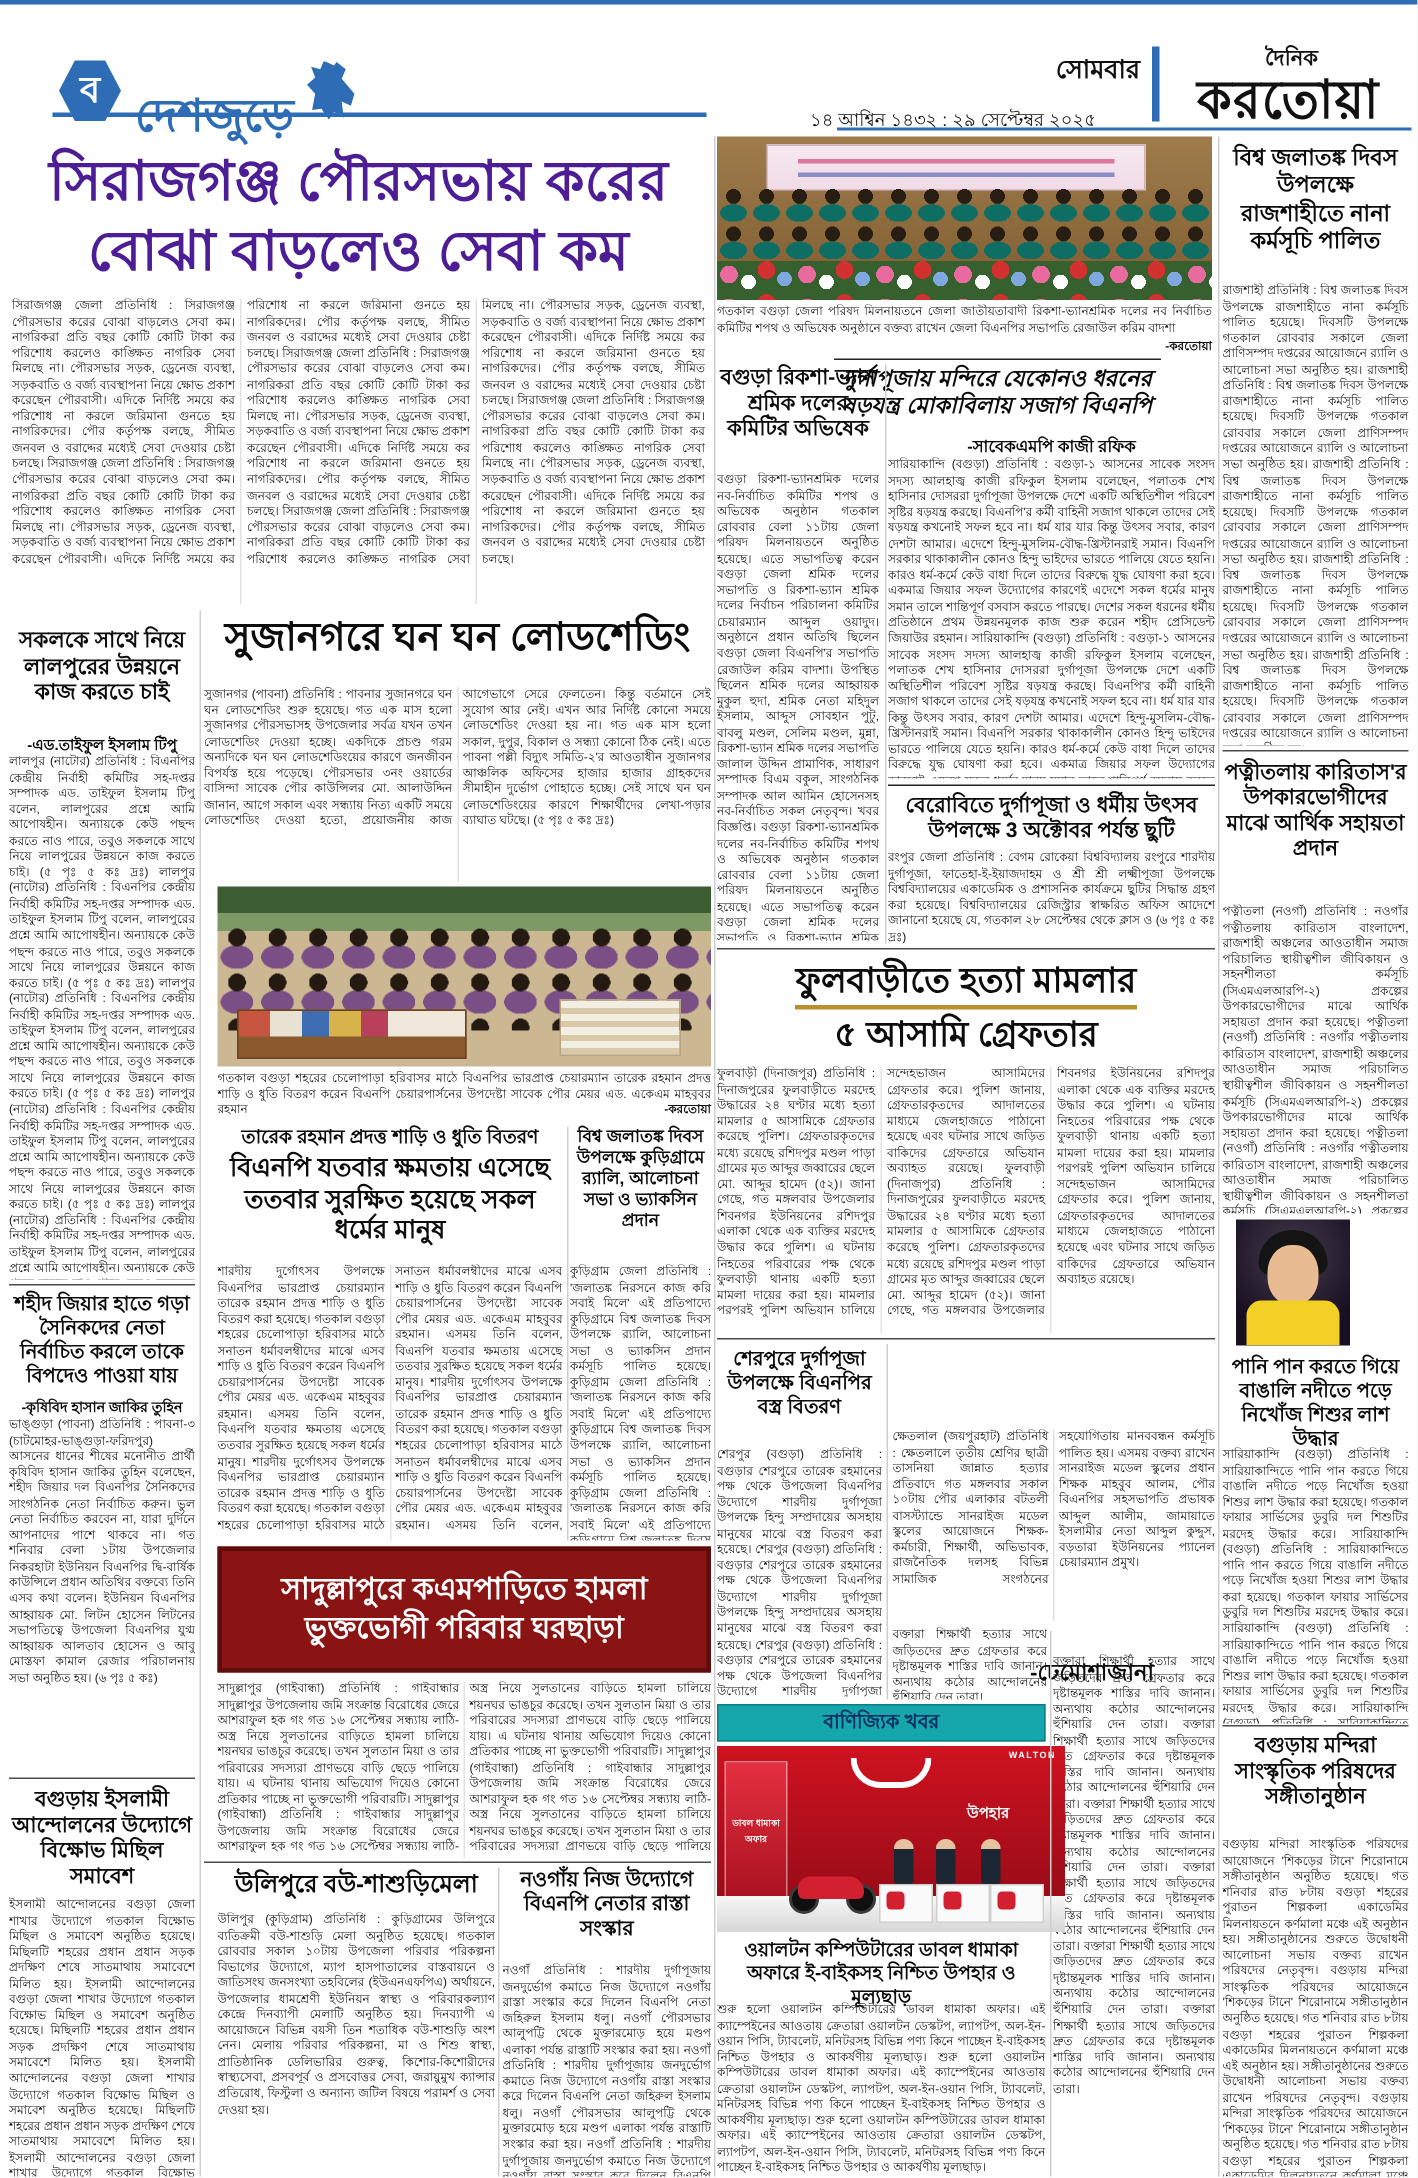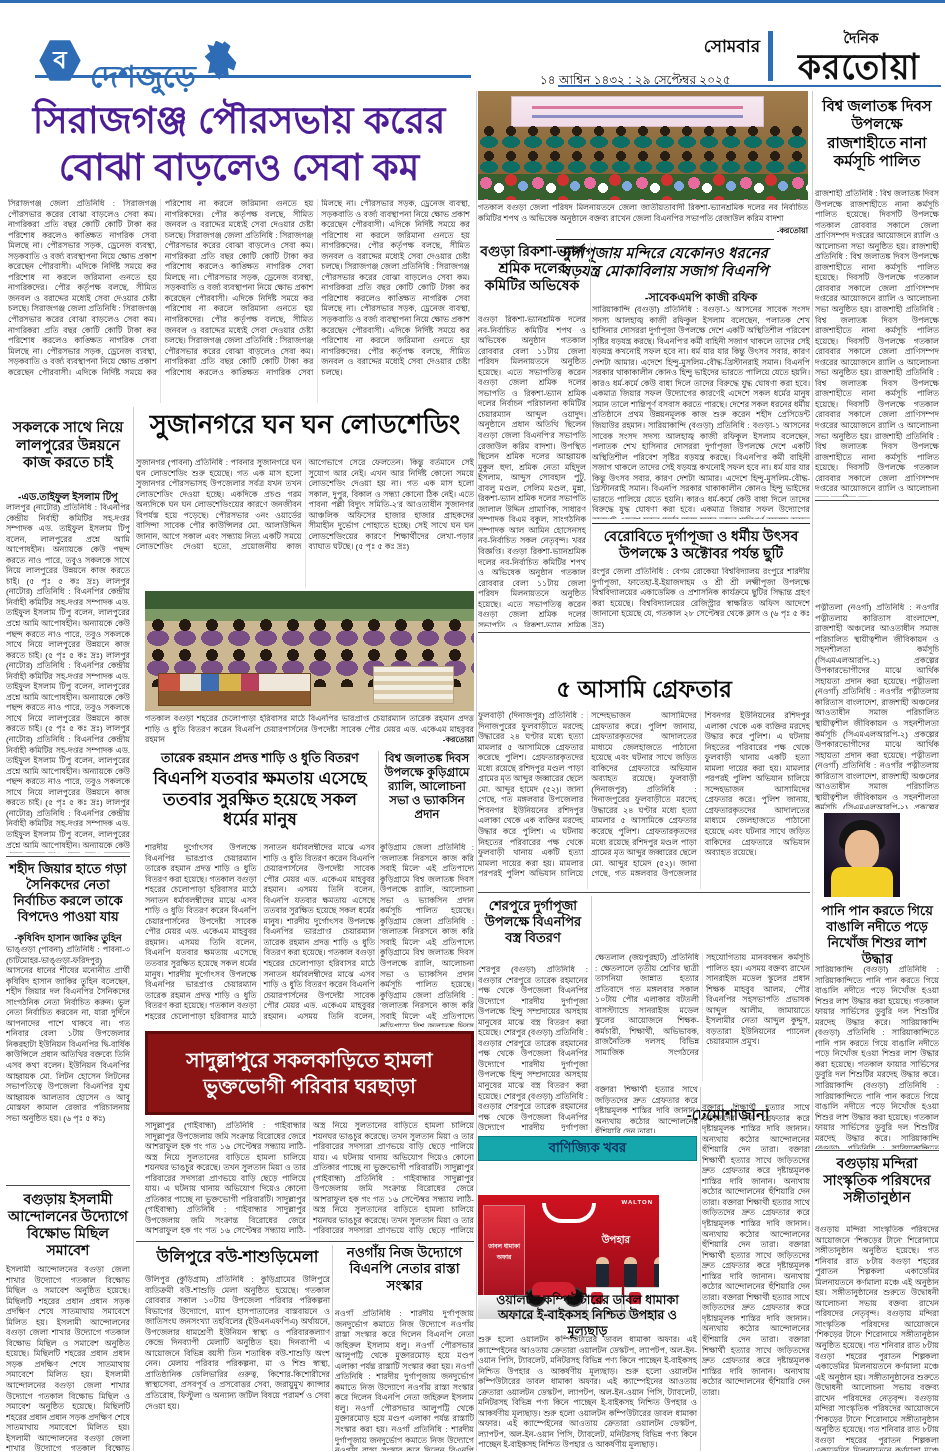--- a/index.html
+++ b/index.html
@@ -114,34 +114,37 @@
   <div class="abs bt" style="left:478px;top:312px;width:108px;height:312px;">বগুড়া রিকশা-ভ্যানশ্রমিক দলের নব-নির্বাচিত কমিটির শপথ ও অভিষেক অনুষ্ঠান গতকাল রোববার বেলা ১১টায় জেলা পরিষদ মিলনায়তনে অনুষ্ঠিত হয়েছে। এতে সভাপতিত্ব করেন বগুড়া জেলা শ্রমিক দলের সভাপতি ও রিকশা-ভ্যান শ্রমিক দলের নির্বাচন পরিচালনা কমিটির চেয়ারম্যান আব্দুল ওয়াদুদ। অনুষ্ঠানে প্রধান অতিথি ছিলেন বগুড়া জেলা বিএনপি'র সভাপতি রেজাউল করিম বাদশা। উপস্থিত ছিলেন শ্রমিক দলের আহ্বায়ক মুকুল হুদা, শ্রমিক নেতা মহিদুল ইসলাম, আব্দুস সোবহান পুটু, বাবলু মণ্ডল, সেলিম মণ্ডল, মুন্না, রিকশা-ভ্যান শ্রমিক দলের সভাপতি জালাল উদ্দিন প্রামাণিক, সাধারণ সম্পাদক বিএম বকুল, সাংগঠনিক সম্পাদক আল আমিন হোসেনসহ নব-নির্বাচিত সকল নেতৃবৃন্দ। খবর বিজ্ঞপ্তি। বগুড়া রিকশা-ভ্যানশ্রমিক দলের নব-নির্বাচিত কমিটির শপথ ও অভিষেক অনুষ্ঠান গতকাল রোববার বেলা ১১টায় জেলা পরিষদ মিলনায়তনে অনুষ্ঠিত হয়েছে। এতে সভাপতিত্ব করেন বগুড়া জেলা শ্রমিক দলের সভাপতি ও রিকশা-ভ্যান শ্রমিক দলের নির্বাচন পরিচালনা কমিটির চেয়ারম্যান আব্দুল ওয়াদুদ। অনুষ্ঠানে প্রধান অতিথি ছিলেন বগুড়া জেলা বিএনপি'র সভাপতি রেজাউল করিম বাদশা। উপস্থিত ছিলেন শ্রমিক দলের আহ্বায়ক মুকুল হুদা, শ্রমিক নেতা মহিদুল ইসলাম, আব্দুস সোবহান পুটু, বাবলু মণ্ডল, সেলিম মণ্ডল, মুন্না, রিকশা-ভ্যান শ্রমিক দলের সভাপতি জালাল উদ্দিন প্রামাণিক, সাধারণ সম্পাদক বিএম বকুল, সাংগঠনিক সম্পাদক আল আমিন হোসেনসহ নব-নির্বাচিত সকল নেতৃবৃন্দ। খবর বিজ্ঞপ্তি।</div>
 
   <div class="abs hl toprule" style="left:556px;top:236px;width:218px;font-size:15px;font-style:italic;">দুর্গাপূজায় মন্দিরে যেকোনও ধরনের ষড়যন্ত্র মোকাবিলায় সজাগ বিএনপি</div>
   <div class="abs byl" style="left:592px;top:286px;width:218px;font-size:11px;">-সাবেকএমপি কাজী রফিক</div>
   <div class="abs bt" style="left:592px;top:302px;width:218px;height:214px;">সারিয়াকান্দি (বগুড়া) প্রতিনিধি : বগুড়া-১ আসনের সাবেক সংসদ সদস্য আলহাজ্ব কাজী রফিকুল ইসলাম বলেছেন, পলাতক শেখ হাসিনার দোসররা দুর্গাপূজা উপলক্ষে দেশে একটি অস্থিতিশীল পরিবেশ সৃষ্টির ষড়যন্ত্র করছে। বিএনপি'র কর্মী বাহিনী সজাগ থাকলে তাদের সেই ষড়যন্ত্র কখনোই সফল হবে না। ধর্ম যার যার কিন্তু উৎসব সবার, কারণ দেশটা আমার। এদেশে হিন্দু-মুসলিম-বৌদ্ধ-খ্রিস্টানরাই সমান। বিএনপি সরকার থাকাকালীন কোনও হিন্দু ভাইদের ভারতে পালিয়ে যেতে হয়নি। কারও ধর্ম-কর্মে কেউ বাধা দিলে তাদের বিরুদ্ধে যুদ্ধ ঘোষণা করা হবে। একমাত্র জিয়ার সফল উদ্যোগের কারণেই এদেশে সকল ধর্মের মানুষ সমান তালে শান্তিপূর্ণ বসবাস করতে পারছে। দেশের সকল ধরনের ধর্মীয় প্রতিষ্ঠানে প্রথম উন্নয়নমূলক কাজ শুরু করেন শহীদ প্রেসিডেন্ট জিয়াউর রহমান। সারিয়াকান্দি (বগুড়া) প্রতিনিধি : বগুড়া-১ আসনের সাবেক সংসদ সদস্য আলহাজ্ব কাজী রফিকুল ইসলাম বলেছেন, পলাতক শেখ হাসিনার দোসররা দুর্গাপূজা উপলক্ষে দেশে একটি অস্থিতিশীল পরিবেশ সৃষ্টির ষড়যন্ত্র করছে। বিএনপি'র কর্মী বাহিনী সজাগ থাকলে তাদের সেই ষড়যন্ত্র কখনোই সফল হবে না। ধর্ম যার যার কিন্তু উৎসব সবার, কারণ দেশটা আমার। এদেশে হিন্দু-মুসলিম-বৌদ্ধ-খ্রিস্টানরাই সমান। বিএনপি সরকার থাকাকালীন কোনও হিন্দু ভাইদের ভারতে পালিয়ে যেতে হয়নি। কারও ধর্ম-কর্মে কেউ বাধা দিলে তাদের বিরুদ্ধে যুদ্ধ ঘোষণা করা হবে। একমাত্র জিয়ার সফল উদ্যোগের কারণেই এদেশে সকল ধর্মের মানুষ সমান তালে শান্তিপূর্ণ বসবাস করতে পারছে। দেশের সকল ধরনের ধর্মীয় প্রতিষ্ঠানে প্রথম উন্নয়নমূলক কাজ শুরু করেন শহীদ প্রেসিডেন্ট জিয়াউর রহমান।</div>
 
   <div class="abs hl toprule" style="left:592px;top:520px;width:218px;font-size:14px;">বেরোবিতে দুর্গাপূজা ও ধর্মীয় উৎসব উপলক্ষে 3 অক্টোবর পর্যন্ত ছুটি</div>
   <div class="abs bt" style="left:592px;top:564px;width:218px;height:62px;">রংপুর জেলা প্রতিনিধি : বেগম রোকেয়া বিশ্ববিদ্যালয় রংপুরে শারদীয় দুর্গাপূজা, ফাতেহা-ই-ইয়াজদাহম ও শ্রী শ্রী লক্ষ্মীপূজা উপলক্ষে বিশ্ববিদ্যালয়ের একাডেমিক ও প্রশাসনিক কার্যক্রমে ছুটির সিদ্ধান্ত গ্রহণ করা হয়েছে। বিশ্ববিদ্যালয়ের রেজিস্ট্রার স্বাক্ষরিত অফিস আদেশে জানানো হয়েছে যে, গতকাল ২৮ সেপ্টেম্বর থেকে ক্লাস ও (৬ পৃঃ ৫ কঃ দ্রঃ)</div>
 
   <div class="rule" style="left:478px;top:629px;width:332px;"></div>
+  <div class="abs hl" style="left:478px;top:636px;width:332px;font-size:23px;">
+    <span class="u-gold">ফুলবাড়ীতে হত্যা মামলার</span>
+  </div>
   <div class="abs hl" style="left:478px;top:672px;width:332px;font-size:23px;">৫ আসামি গ্রেফতার</div>
   <div class="abs bt c3" style="left:478px;top:708px;width:332px;height:178px;">ফুলবাড়ী (দিনাজপুর) প্রতিনিধি : দিনাজপুরের ফুলবাড়ীতে মরদেহ উদ্ধারের ২৪ ঘণ্টার মধ্যে হত্যা মামলার ৫ আসামিকে গ্রেফতার করেছে পুলিশ। গ্রেফতারকৃতদের মধ্যে রয়েছে রশিদপুর মণ্ডল পাড়া গ্রামের মৃত আব্দুর জব্বারের ছেলে মো. আব্দুর হামেদ (৫২)। জানা গেছে, গত মঙ্গলবার উপজেলার শিবনগর ইউনিয়নের রশিদপুর এলাকা থেকে এক ব্যক্তির মরদেহ উদ্ধার করে পুলিশ। এ ঘটনায় নিহতের পরিবারের পক্ষ থেকে ফুলবাড়ী থানায় একটি হত্যা মামলা দায়ের করা হয়। মামলার পরপরই পুলিশ অভিযান চালিয়ে সন্দেহভাজন আসামিদের গ্রেফতার করে। পুলিশ জানায়, গ্রেফতারকৃতদের আদালতের মাধ্যমে জেলহাজতে পাঠানো হয়েছে এবং ঘটনার সাথে জড়িত বাকিদের গ্রেফতারে অভিযান অব্যাহত রয়েছে। ফুলবাড়ী (দিনাজপুর) প্রতিনিধি : দিনাজপুরের ফুলবাড়ীতে মরদেহ উদ্ধারের ২৪ ঘণ্টার মধ্যে হত্যা মামলার ৫ আসামিকে গ্রেফতার করেছে পুলিশ। গ্রেফতারকৃতদের মধ্যে রয়েছে রশিদপুর মণ্ডল পাড়া গ্রামের মৃত আব্দুর জব্বারের ছেলে মো. আব্দুর হামেদ (৫২)। জানা গেছে, গত মঙ্গলবার উপজেলার শিবনগর ইউনিয়নের রশিদপুর এলাকা থেকে এক ব্যক্তির মরদেহ উদ্ধার করে পুলিশ। এ ঘটনায় নিহতের পরিবারের পক্ষ থেকে ফুলবাড়ী থানায় একটি হত্যা মামলা দায়ের করা হয়। মামলার পরপরই পুলিশ অভিযান চালিয়ে সন্দেহভাজন আসামিদের গ্রেফতার করে। পুলিশ জানায়, গ্রেফতারকৃতদের আদালতের মাধ্যমে জেলহাজতে পাঠানো হয়েছে এবং ঘটনার সাথে জড়িত বাকিদের গ্রেফতারে অভিযান অব্যাহত রয়েছে।</div>
 
   <div class="rule" style="left:478px;top:889px;width:332px;"></div>
   <div class="abs hl" style="left:478px;top:895px;width:110px;font-size:13px;">শেরপুরে দুর্গাপূজা উপলক্ষে বিএনপির বস্ত্র বিতরণ</div>
   <div class="abs bt" style="left:478px;top:962px;width:110px;height:166px;">শেরপুর (বগুড়া) প্রতিনিধি : বগুড়ার শেরপুরে তারেক রহমানের পক্ষ থেকে উপজেলা বিএনপির উদ্যোগে শারদীয় দুর্গাপূজা উপলক্ষে হিন্দু সম্প্রদায়ের অসহায় মানুষের মাঝে বস্ত্র বিতরণ করা হয়েছে। শেরপুর (বগুড়া) প্রতিনিধি : বগুড়ার শেরপুরে তারেক রহমানের পক্ষ থেকে উপজেলা বিএনপির উদ্যোগে শারদীয় দুর্গাপূজা উপলক্ষে হিন্দু সম্প্রদায়ের অসহায় মানুষের মাঝে বস্ত্র বিতরণ করা হয়েছে। শেরপুর (বগুড়া) প্রতিনিধি : বগুড়ার শেরপুরে তারেক রহমানের পক্ষ থেকে উপজেলা বিএনপির উদ্যোগে শারদীয় দুর্গাপূজা উপলক্ষে হিন্দু সম্প্রদায়ের অসহায় মানুষের মাঝে বস্ত্র বিতরণ করা হয়েছে।</div>
 
   <div class="abs bt c2" style="left:595px;top:950px;width:215px;height:128px;">ক্ষেতলাল (জয়পুরহাট) প্রতিনিধি : ক্ষেতলালে তৃতীয় শ্রেণির ছাত্রী তাসনিয়া জান্নাত হত্যার প্রতিবাদে গত মঙ্গলবার সকাল ১০টায় পৌর এলাকার বটতলী বাসস্ট্যান্ডে সানরাইজ মডেল স্কুলের আয়োজনে শিক্ষক-কর্মচারী, শিক্ষার্থী, অভিভাবক, রাজনৈতিক দলসহ বিভিন্ন সামাজিক সংগঠনের সহযোগিতায় মানববন্ধন কর্মসূচি পালিত হয়। এসময় বক্তব্য রাখেন সানরাইজ মডেল স্কুলের প্রধান শিক্ষক মাহবুব আলম, পৌর বিএনপির সহসভাপতি প্রভাষক আব্দুল আলীম, জামায়াতে ইসলামীর নেতা আব্দুল কুদ্দুস, বড়তারা ইউনিয়নের প্যানেল চেয়ারম্যান প্রমুখ।</div>
   <div class="abs bt" style="left:595px;top:1082px;width:103px;height:48px;">বক্তারা শিক্ষার্থী হত্যার সাথে জড়িতদের দ্রুত গ্রেফতার করে দৃষ্টান্তমূলক শাস্তির দাবি জানান। অন্যথায় কঠোর আন্দোলনের হুঁশিয়ারি দেন তারা।</div>
   <div class="abs byl" style="left:674px;top:1084px;width:108px;font-size:15px;margin-top:16px;">-ঢেমোশাজানা</div>
   <div class="abs bt" style="left:702px;top:1100px;width:108px;height:348px;">বক্তারা শিক্ষার্থী হত্যার সাথে জড়িতদের দ্রুত গ্রেফতার করে দৃষ্টান্তমূলক শাস্তির দাবি জানান। অন্যথায় কঠোর আন্দোলনের হুঁশিয়ারি দেন তারা। বক্তারা শিক্ষার্থী হত্যার সাথে জড়িতদের দ্রুত গ্রেফতার করে দৃষ্টান্তমূলক শাস্তির দাবি জানান। অন্যথায় কঠোর আন্দোলনের হুঁশিয়ারি দেন তারা। বক্তারা শিক্ষার্থী হত্যার সাথে জড়িতদের দ্রুত গ্রেফতার করে দৃষ্টান্তমূলক শাস্তির দাবি জানান। অন্যথায় কঠোর আন্দোলনের হুঁশিয়ারি দেন তারা। বক্তারা শিক্ষার্থী হত্যার সাথে জড়িতদের দ্রুত গ্রেফতার করে দৃষ্টান্তমূলক শাস্তির দাবি জানান। অন্যথায় কঠোর আন্দোলনের হুঁশিয়ারি দেন তারা। বক্তারা শিক্ষার্থী হত্যার সাথে জড়িতদের দ্রুত গ্রেফতার করে দৃষ্টান্তমূলক শাস্তির দাবি জানান। অন্যথায় কঠোর আন্দোলনের হুঁশিয়ারি দেন তারা। বক্তারা শিক্ষার্থী হত্যার সাথে জড়িতদের দ্রুত গ্রেফতার করে দৃষ্টান্তমূলক শাস্তির দাবি জানান। অন্যথায় কঠোর আন্দোলনের হুঁশিয়ারি দেন তারা।</div>
 
   <div class="abs" id="biz-bar" style="left:478px;top:1133px;width:219px;height:25px;">বাণিজ্যিক খবর</div>
-  <div class="abs photo" id="walton-photo" style="left:478px;top:1192px;width:181px;height:124px;">
+  <div class="abs photo" id="walton-photo" style="left:478px;top:1161px;width:232px;height:124px;">
     <div class="w-smile"></div>
     <div class="w-brand">WALTON</div>
     <div class="w-gift">উপহার</div>
     <div class="w-banner">ডাবল ধামাকা অফার</div>
     <div class="w-stage"></div>
     <div class="w-wheel" style="left:48px;"></div>
     <div class="w-wheel" style="left:86px;"></div>
     <div class="w-frame"></div>
     <div class="w-fig" style="left:118px;"></div>
     <div class="w-fig" style="left:146px;"></div>
@@ -170,21 +173,21 @@
   <div class="abs bt" style="left:145px;top:711px;width:329px;height:30px;">গতকাল বগুড়া শহরের চেলোপাড়া হরিবাসর মাঠে বিএনপির ভারপ্রাপ্ত চেয়ারম্যান তারেক রহমান প্রদত্ত শাড়ি ও ধুতি বিতরণ করেন বিএনপি চেয়ারপার্সনের উপদেষ্টা সাবেক পৌর মেয়র এড. একেএম মাহবুবর রহমান</div>
   <div class="abs" style="left:430px;top:730px;width:44px;font-size:8px;font-weight:bold;text-align:right;background:#fff;">-করতোয়া</div>
 
   <div class="abs hl" style="left:145px;top:748px;width:230px;font-size:12.5px;">তারেক রহমান প্রদত্ত শাড়ি ও ধুতি বিতরণ</div>
   <div class="abs hl" style="left:145px;top:766px;width:230px;font-size:17px;">বিএনপি যতবার ক্ষমতায় এসেছে ততবার সুরক্ষিত হয়েছে সকল ধর্মের মানুষ</div>
   <div class="abs bt c2" style="left:145px;top:840px;width:230px;height:184px;">শারদীয় দুর্গোৎসব উপলক্ষে বিএনপির ভারপ্রাপ্ত চেয়ারম্যান তারেক রহমান প্রদত্ত শাড়ি ও ধুতি বিতরণ করা হয়েছে। গতকাল বগুড়া শহরের চেলোপাড়া হরিবাসর মাঠে সনাতন ধর্মাবলম্বীদের মাঝে এসব শাড়ি ও ধুতি বিতরণ করেন বিএনপি চেয়ারপার্সনের উপদেষ্টা সাবেক পৌর মেয়র এড. একেএম মাহবুবর রহমান। এসময় তিনি বলেন, বিএনপি যতবার ক্ষমতায় এসেছে ততবার সুরক্ষিত হয়েছে সকল ধর্মের মানুষ। শারদীয় দুর্গোৎসব উপলক্ষে বিএনপির ভারপ্রাপ্ত চেয়ারম্যান তারেক রহমান প্রদত্ত শাড়ি ও ধুতি বিতরণ করা হয়েছে। গতকাল বগুড়া শহরের চেলোপাড়া হরিবাসর মাঠে সনাতন ধর্মাবলম্বীদের মাঝে এসব শাড়ি ও ধুতি বিতরণ করেন বিএনপি চেয়ারপার্সনের উপদেষ্টা সাবেক পৌর মেয়র এড. একেএম মাহবুবর রহমান। এসময় তিনি বলেন, বিএনপি যতবার ক্ষমতায় এসেছে ততবার সুরক্ষিত হয়েছে সকল ধর্মের মানুষ। শারদীয় দুর্গোৎসব উপলক্ষে বিএনপির ভারপ্রাপ্ত চেয়ারম্যান তারেক রহমান প্রদত্ত শাড়ি ও ধুতি বিতরণ করা হয়েছে। গতকাল বগুড়া শহরের চেলোপাড়া হরিবাসর মাঠে সনাতন ধর্মাবলম্বীদের মাঝে এসব শাড়ি ও ধুতি বিতরণ করেন বিএনপি চেয়ারপার্সনের উপদেষ্টা সাবেক পৌর মেয়র এড. একেএম মাহবুবর রহমান। এসময় তিনি বলেন, বিএনপি যতবার ক্ষমতায় এসেছে ততবার সুরক্ষিত হয়েছে সকল ধর্মের মানুষ।</div>
 
   <div class="abs hl" style="left:380px;top:748px;width:94px;font-size:11.5px;">বিশ্ব জলাতঙ্ক দিবস উপলক্ষে কুড়িগ্রামে র‌্যালি, আলোচনা সভা ও ভ্যাকসিন প্রদান</div>
   <div class="abs bt" style="left:380px;top:840px;width:94px;height:184px;">কুড়িগ্রাম জেলা প্রতিনিধি : 'জলাতঙ্ক নিরসনে কাজ করি সবাই মিলে' এই প্রতিপাদ্যে কুড়িগ্রামে বিশ্ব জলাতঙ্ক দিবস উপলক্ষে র‌্যালি, আলোচনা সভা ও ভ্যাকসিন প্রদান কর্মসূচি পালিত হয়েছে। কুড়িগ্রাম জেলা প্রতিনিধি : 'জলাতঙ্ক নিরসনে কাজ করি সবাই মিলে' এই প্রতিপাদ্যে কুড়িগ্রামে বিশ্ব জলাতঙ্ক দিবস উপলক্ষে র‌্যালি, আলোচনা সভা ও ভ্যাকসিন প্রদান কর্মসূচি পালিত হয়েছে। কুড়িগ্রাম জেলা প্রতিনিধি : 'জলাতঙ্ক নিরসনে কাজ করি সবাই মিলে' এই প্রতিপাদ্যে কুড়িগ্রামে বিশ্ব জলাতঙ্ক দিবস উপলক্ষে র‌্যালি, আলোচনা সভা ও ভ্যাকসিন প্রদান কর্মসূচি পালিত হয়েছে।</div>
 
-  <div class="abs" id="sadul-banner" style="left:145px;top:1028px;width:329px;height:84px;">সাদুল্লাপুরে সকলকাড়িতে হামলা ভুক্তভোগী পরিবার ঘরছাড়া</div>
+  <div class="abs" id="sadul-banner" style="left:145px;top:1028px;width:329px;height:84px;">সাদুল্লাপুরে কএমপাড়িতে হামলা ভুক্তভোগী পরিবার ঘরছাড়া</div>
   <div class="abs bt c2" style="left:145px;top:1118px;width:329px;height:118px;">সাদুল্লাপুর (গাইবান্ধা) প্রতিনিধি : গাইবান্ধার সাদুল্লাপুর উপজেলায় জমি সংক্রান্ত বিরোধের জেরে আশরাফুল হক গং গত ১৬ সেপ্টেম্বর সন্ধ্যায় লাঠি-অস্ত্র নিয়ে সুলতানের বাড়িতে হামলা চালিয়ে শয়নঘর ভাঙচুর করেছে। তখন সুলতান মিয়া ও তার পরিবারের সদস্যরা প্রাণভয়ে বাড়ি ছেড়ে পালিয়ে যায়। এ ঘটনায় থানায় অভিযোগ দিয়েও কোনো প্রতিকার পাচ্ছে না ভুক্তভোগী পরিবারটি। সাদুল্লাপুর (গাইবান্ধা) প্রতিনিধি : গাইবান্ধার সাদুল্লাপুর উপজেলায় জমি সংক্রান্ত বিরোধের জেরে আশরাফুল হক গং গত ১৬ সেপ্টেম্বর সন্ধ্যায় লাঠি-অস্ত্র নিয়ে সুলতানের বাড়িতে হামলা চালিয়ে শয়নঘর ভাঙচুর করেছে। তখন সুলতান মিয়া ও তার পরিবারের সদস্যরা প্রাণভয়ে বাড়ি ছেড়ে পালিয়ে যায়। এ ঘটনায় থানায় অভিযোগ দিয়েও কোনো প্রতিকার পাচ্ছে না ভুক্তভোগী পরিবারটি। সাদুল্লাপুর (গাইবান্ধা) প্রতিনিধি : গাইবান্ধার সাদুল্লাপুর উপজেলায় জমি সংক্রান্ত বিরোধের জেরে আশরাফুল হক গং গত ১৬ সেপ্টেম্বর সন্ধ্যায় লাঠি-অস্ত্র নিয়ে সুলতানের বাড়িতে হামলা চালিয়ে শয়নঘর ভাঙচুর করেছে। তখন সুলতান মিয়া ও তার পরিবারের সদস্যরা প্রাণভয়ে বাড়ি ছেড়ে পালিয়ে যায়। এ ঘটনায় থানায় অভিযোগ দিয়েও কোনো প্রতিকার পাচ্ছে না ভুক্তভোগী পরিবারটি। সাদুল্লাপুর (গাইবান্ধা) প্রতিনিধি : গাইবান্ধার সাদুল্লাপুর উপজেলায় জমি সংক্রান্ত বিরোধের জেরে আশরাফুল হক গং গত ১৬ সেপ্টেম্বর সন্ধ্যায় লাঠি-অস্ত্র নিয়ে সুলতানের বাড়িতে হামলা চালিয়ে শয়নঘর ভাঙচুর করেছে। তখন সুলতান মিয়া ও তার পরিবারের সদস্যরা প্রাণভয়ে বাড়ি ছেড়ে পালিয়ে যায়। এ ঘটনায় থানায় অভিযোগ দিয়েও কোনো প্রতিকার পাচ্ছে না ভুক্তভোগী পরিবারটি।</div>
 
   <div class="rule" style="left:136px;top:1238px;width:338px;"></div>
   <div class="abs hl" style="left:145px;top:1244px;width:185px;font-size:16px;">উলিপুরে বউ-শাশুড়িমেলা</div>
   <div class="abs bt" style="left:145px;top:1272px;width:185px;height:176px;">উলিপুর (কুড়িগ্রাম) প্রতিনিধি : কুড়িগ্রামের উলিপুরে ব্যতিক্রমী বউ-শাশুড়ি মেলা অনুষ্ঠিত হয়েছে। গতকাল রোববার সকাল ১০টায় উপজেলা পরিবার পরিকল্পনা বিভাগের উদ্যোগে, ম্যাপ হাসপাতালের বাস্তবায়নে ও জাতিসংঘ জনসংখ্যা তহবিলের (ইউএনএফপিএ) অর্থায়নে, উপজেলার ধামশ্রেণী ইউনিয়ন স্বাস্থ্য ও পরিবারকল্যাণ কেন্দ্রে দিনব্যাপী মেলাটি অনুষ্ঠিত হয়। দিনব্যাপী এ আয়োজনে বিভিন্ন বয়সী তিন শতাধিক বউ-শাশুড়ি অংশ নেন। মেলায় পরিবার পরিকল্পনা, মা ও শিশু স্বাস্থ্য, প্রাতিষ্ঠানিক ডেলিভারির গুরুত্ব, কিশোর-কিশোরীদের স্বাস্থ্যসেবা, প্রসবপূর্ব ও প্রসবোত্তর সেবা, জরায়ুমুখ ক্যান্সার প্রতিরোধ, ফিস্টুলা ও অন্যান্য জটিল বিষয়ে পরামর্শ ও সেবা দেওয়া হয়।</div>
   <div class="abs hl" style="left:335px;top:1242px;width:139px;font-size:13.5px;">নওগাঁয় নিজ উদ্যোগে বিএনপি নেতার রাস্তা সংস্কার</div>
   <div class="abs bt" style="left:335px;top:1306px;width:139px;height:142px;">নওগাঁ প্রতিনিধি : শারদীয় দুর্গাপূজায় জনদুর্ভোগ কমাতে নিজ উদ্যোগে নওগাঁয় রাস্তা সংস্কার করে দিলেন বিএনপি নেতা জহিরুল ইসলাম ধলু। নওগাঁ পৌরসভার আলুপট্টি থেকে মুক্তারমোড় হয়ে মণ্ডপ এলাকা পর্যন্ত রাস্তাটি সংস্কার করা হয়। নওগাঁ প্রতিনিধি : শারদীয় দুর্গাপূজায় জনদুর্ভোগ কমাতে নিজ উদ্যোগে নওগাঁয় রাস্তা সংস্কার করে দিলেন বিএনপি নেতা জহিরুল ইসলাম ধলু। নওগাঁ পৌরসভার আলুপট্টি থেকে মুক্তারমোড় হয়ে মণ্ডপ এলাকা পর্যন্ত রাস্তাটি সংস্কার করা হয়। নওগাঁ প্রতিনিধি : শারদীয় দুর্গাপূজায় জনদুর্ভোগ কমাতে নিজ উদ্যোগে নওগাঁয় রাস্তা সংস্কার করে দিলেন বিএনপি নেতা জহিরুল ইসলাম ধলু। নওগাঁ পৌরসভার আলুপট্টি থেকে মুক্তারমোড় হয়ে মণ্ডপ এলাকা পর্যন্ত রাস্তাটি সংস্কার করা হয়।</div>
 
   <div class="abs hl" style="left:6px;top:416px;width:124px;font-size:14.5px;">সকলকে সাথে নিয়ে লালপুরের উন্নয়নে কাজ করতে চাই</div>
   <div class="abs byl" style="left:6px;top:486px;width:124px;font-size:10px;">-এড.তাইফুল ইসলাম টিপু</div>
@@ -196,20 +199,21 @@
   <div class="abs bt" style="left:6px;top:942px;width:124px;height:238px;">ভাঙ্গুড়া (পাবনা) প্রতিনিধি : পাবনা-৩ (চাটমোহর-ভাঙ্গুড়া-ফরিদপুর) আসনের ধানের শীষের মনোনীত প্রার্থী কৃষিবিদ হাসান জাকির তুহিন বলেছেন, শহীদ জিয়ার দল বিএনপির সৈনিকদের সাংগঠনিক নেতা নির্বাচিত করুন। ভুল নেতা নির্বাচিত করবেন না, যারা দুর্দিনে আপনাদের পাশে থাকবে না। গত শনিবার বেলা ১টায় উপজেলার নিকরহাটা ইউনিয়ন বিএনপির দ্বি-বার্ষিক কাউন্সিলে প্রধান অতিথির বক্তব্যে তিনি এসব কথা বলেন। ইউনিয়ন বিএনপির আহ্বায়ক মো. লিটন হোসেন লিটনের সভাপতিত্বে উপজেলা বিএনপির যুগ্ম আহ্বায়ক আলতাব হোসেন ও আবু মোস্তফা কামাল রেজার পরিচালনায় সভা অনুষ্ঠিত হয়। (৬ পৃঃ ৫ কঃ)</div>
 
   <div class="rule" style="left:6px;top:1182px;width:124px;"></div>
   <div class="abs hl" style="left:6px;top:1188px;width:124px;font-size:14px;">বগুড়ায় ইসলামী আন্দোলনের উদ্যোগে বিক্ষোভ মিছিল সমাবেশ</div>
   <div class="abs bt" style="left:6px;top:1262px;width:124px;height:186px;">ইসলামী আন্দোলনের বগুড়া জেলা শাখার উদ্যোগে গতকাল বিক্ষোভ মিছিল ও সমাবেশ অনুষ্ঠিত হয়েছে। মিছিলটি শহরের প্রধান প্রধান সড়ক প্রদক্ষিণ শেষে সাতমাথায় সমাবেশে মিলিত হয়। ইসলামী আন্দোলনের বগুড়া জেলা শাখার উদ্যোগে গতকাল বিক্ষোভ মিছিল ও সমাবেশ অনুষ্ঠিত হয়েছে। মিছিলটি শহরের প্রধান প্রধান সড়ক প্রদক্ষিণ শেষে সাতমাথায় সমাবেশে মিলিত হয়। ইসলামী আন্দোলনের বগুড়া জেলা শাখার উদ্যোগে গতকাল বিক্ষোভ মিছিল ও সমাবেশ অনুষ্ঠিত হয়েছে। মিছিলটি শহরের প্রধান প্রধান সড়ক প্রদক্ষিণ শেষে সাতমাথায় সমাবেশে মিলিত হয়। ইসলামী আন্দোলনের বগুড়া জেলা শাখার উদ্যোগে গতকাল বিক্ষোভ মিছিল ও সমাবেশ অনুষ্ঠিত হয়েছে। মিছিলটি শহরের প্রধান প্রধান সড়ক প্রদক্ষিণ শেষে সাতমাথায় সমাবেশে মিলিত হয়।</div>
 
   <div class="abs hl" style="left:815px;top:94px;width:124px;font-size:15px;">বিশ্ব জলাতঙ্ক দিবস উপলক্ষে রাজশাহীতে নানা কর্মসূচি পালিত</div>
   <div class="abs bt" style="left:815px;top:186px;width:124px;height:308px;">রাজশাহী প্রতিনিধি : বিশ্ব জলাতঙ্ক দিবস উপলক্ষে রাজশাহীতে নানা কর্মসূচি পালিত হয়েছে। দিবসটি উপলক্ষে গতকাল রোববার সকালে জেলা প্রাণিসম্পদ দপ্তরের আয়োজনে র‌্যালি ও আলোচনা সভা অনুষ্ঠিত হয়। রাজশাহী প্রতিনিধি : বিশ্ব জলাতঙ্ক দিবস উপলক্ষে রাজশাহীতে নানা কর্মসূচি পালিত হয়েছে। দিবসটি উপলক্ষে গতকাল রোববার সকালে জেলা প্রাণিসম্পদ দপ্তরের আয়োজনে র‌্যালি ও আলোচনা সভা অনুষ্ঠিত হয়। রাজশাহী প্রতিনিধি : বিশ্ব জলাতঙ্ক দিবস উপলক্ষে রাজশাহীতে নানা কর্মসূচি পালিত হয়েছে। দিবসটি উপলক্ষে গতকাল রোববার সকালে জেলা প্রাণিসম্পদ দপ্তরের আয়োজনে র‌্যালি ও আলোচনা সভা অনুষ্ঠিত হয়। রাজশাহী প্রতিনিধি : বিশ্ব জলাতঙ্ক দিবস উপলক্ষে রাজশাহীতে নানা কর্মসূচি পালিত হয়েছে। দিবসটি উপলক্ষে গতকাল রোববার সকালে জেলা প্রাণিসম্পদ দপ্তরের আয়োজনে র‌্যালি ও আলোচনা সভা অনুষ্ঠিত হয়। রাজশাহী প্রতিনিধি : বিশ্ব জলাতঙ্ক দিবস উপলক্ষে রাজশাহীতে নানা কর্মসূচি পালিত হয়েছে। দিবসটি উপলক্ষে গতকাল রোববার সকালে জেলা প্রাণিসম্পদ দপ্তরের আয়োজনে র‌্যালি ও আলোচনা সভা অনুষ্ঠিত হয়।</div>
 
   <div class="rule" style="left:815px;top:497px;width:124px;"></div>
+  <div class="abs hl" style="left:815px;top:503px;width:124px;font-size:14px;">পত্নীতলায় কারিতাস'র উপকারভোগীদের মাঝে আর্থিক সহায়তা প্রদান</div>
   <div class="abs bt" style="left:815px;top:600px;width:124px;height:206px;">পত্নীতলা (নওগাঁ) প্রতিনিধি : নওগাঁর পত্নীতলায় কারিতাস বাংলাদেশ, রাজশাহী অঞ্চলের আওতাধীন সমাজ পরিচালিত স্থায়ীত্বশীল জীবিকায়ন ও সহনশীলতা কর্মসূচি (সিএমএলআরপি-২) প্রকল্পের উপকারভোগীদের মাঝে আর্থিক সহায়তা প্রদান করা হয়েছে। পত্নীতলা (নওগাঁ) প্রতিনিধি : নওগাঁর পত্নীতলায় কারিতাস বাংলাদেশ, রাজশাহী অঞ্চলের আওতাধীন সমাজ পরিচালিত স্থায়ীত্বশীল জীবিকায়ন ও সহনশীলতা কর্মসূচি (সিএমএলআরপি-২) প্রকল্পের উপকারভোগীদের মাঝে আর্থিক সহায়তা প্রদান করা হয়েছে। পত্নীতলা (নওগাঁ) প্রতিনিধি : নওগাঁর পত্নীতলায় কারিতাস বাংলাদেশ, রাজশাহী অঞ্চলের আওতাধীন সমাজ পরিচালিত স্থায়ীত্বশীল জীবিকায়ন ও সহনশীলতা কর্মসূচি (সিএমএলআরপি-২) প্রকল্পের উপকারভোগীদের মাঝে আর্থিক সহায়তা প্রদান করা হয়েছে।</div>
 
   <div class="abs photo" id="child-photo" style="left:824px;top:810px;width:76px;height:84px;">
     <div class="ch-hair"></div>
     <div class="ch-face"></div>
     <div class="ch-shirt"></div>
   </div>
   <div class="abs hl" style="left:815px;top:900px;width:124px;font-size:13px;">পানি পান করতে গিয়ে বাঙালি নদীতে পড়ে নিখোঁজ শিশুর লাশ উদ্ধার</div>
   <div class="abs bt" style="left:815px;top:962px;width:124px;height:184px;">সারিয়াকান্দি (বগুড়া) প্রতিনিধি : সারিয়াকান্দিতে পানি পান করতে গিয়ে বাঙালি নদীতে পড়ে নিখোঁজ হওয়া শিশুর লাশ উদ্ধার করা হয়েছে। গতকাল ফায়ার সার্ভিসের ডুবুরি দল শিশুটির মরদেহ উদ্ধার করে। সারিয়াকান্দি (বগুড়া) প্রতিনিধি : সারিয়াকান্দিতে পানি পান করতে গিয়ে বাঙালি নদীতে পড়ে নিখোঁজ হওয়া শিশুর লাশ উদ্ধার করা হয়েছে। গতকাল ফায়ার সার্ভিসের ডুবুরি দল শিশুটির মরদেহ উদ্ধার করে। সারিয়াকান্দি (বগুড়া) প্রতিনিধি : সারিয়াকান্দিতে পানি পান করতে গিয়ে বাঙালি নদীতে পড়ে নিখোঁজ হওয়া শিশুর লাশ উদ্ধার করা হয়েছে। গতকাল ফায়ার সার্ভিসের ডুবুরি দল শিশুটির মরদেহ উদ্ধার করে। সারিয়াকান্দি (বগুড়া) প্রতিনিধি : সারিয়াকান্দিতে পানি পান করতে গিয়ে বাঙালি নদীতে পড়ে নিখোঁজ হওয়া শিশুর লাশ উদ্ধার করা হয়েছে। গতকাল ফায়ার সার্ভিসের ডুবুরি দল শিশুটির মরদেহ উদ্ধার করে।</div>
 

